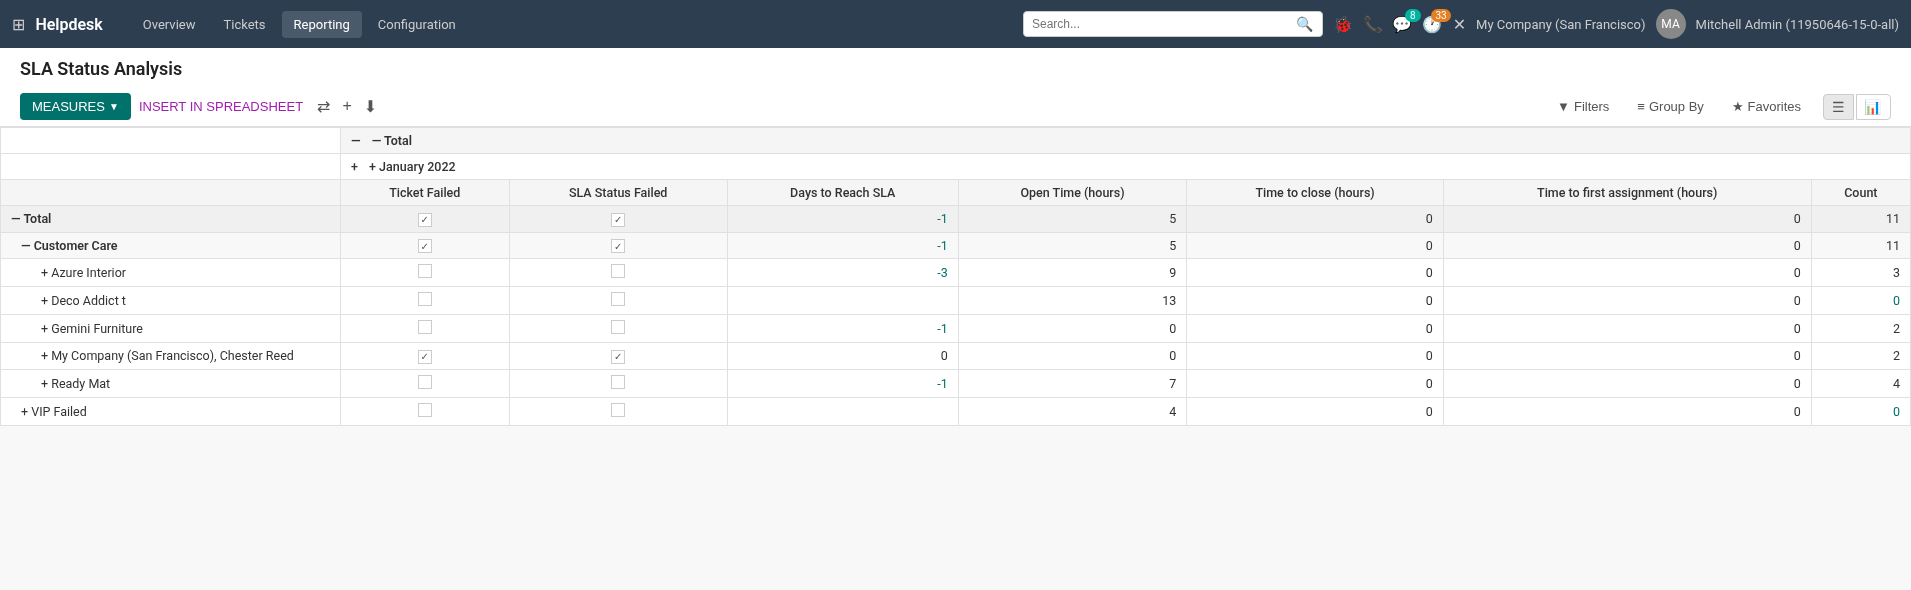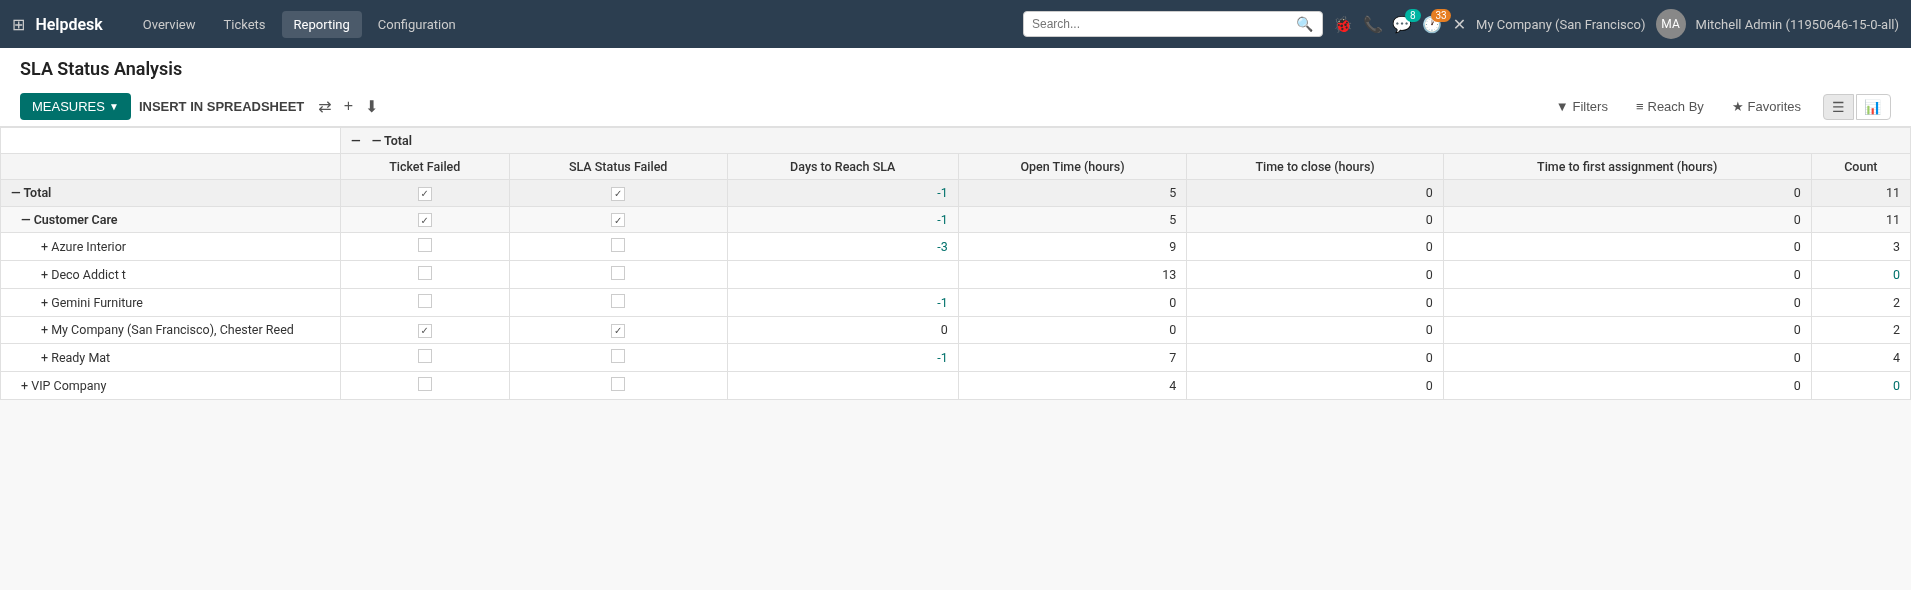--- a/index.html
+++ b/index.html
@@ -70,24 +70,24 @@
       cursor: pointer;
       font-size: 13px;
       display: flex;
       align-items: center;
       gap: 4px;
     }
     .btn-measures .caret { font-size: 10px; }
     .btn-spreadsheet {
       background: transparent;
       border: none;
-      color: #404040;
+      color: #a21caf;
       cursor: pointer;
       font-size: 13px;
-      font-weight: 700;
+      font-weight: 400;
       padding: 6px 8px;
     }
     .toolbar-icon-btn {
       background: transparent; border: none; cursor: pointer;
       color: #555; font-size: 16px; padding: 4px 6px;
     }
 
     
     .search-bar {
       display: flex;
@@ -210,21 +210,21 @@
       <button class="toolbar-icon-btn" title="Add">+</button>
       <button class="toolbar-icon-btn" title="Download">⬇</button>
     </div>
     <div class="header-right">
       <button class="filter-btn">
         <span>▼</span>
         <span>Filters</span>
       </button>
       <button class="filter-btn">
         <span>≡</span>
-        <span>Reach By</span>
+        <span>Group By</span>
       </button>
       <button class="filter-btn">
         <span>★</span>
         <span>Favorites</span>
       </button>
       <div class="view-btns">
         <button class="view-btn active">☰</button>
         <button class="view-btn">📊</button>
       </div>
     </div>
@@ -233,20 +233,27 @@
 
 <div class="page-body">
   <div class="pivot-table-wrap">
     <table class="pivot">
       <thead>
         <tr class="col-header-row">
           <th style="width:340px; text-align:left; background:#fff; border-right:1px solid #e0e0e0;"></th>
           <th colspan="7" style="text-align:left; background:#f5f5f5; font-weight:600;">
             <span style="cursor:pointer; margin-right:4px;">—</span>
             <span style="margin-left:4px;">— Total</span>
+          </th>
+        </tr>
+        <tr class="col-header-row">
+          <th style="width:340px; background:#fff; border-right:1px solid #e0e0e0;"></th>
+          <th colspan="7" style="text-align:left; background:#fff; font-weight:500;">
+            <span style="cursor:pointer; margin-right:4px;">+</span>
+            <span style="margin-left:4px;">+ January 2022</span>
           </th>
         </tr>
         <tr>
           <th style="background:#f5f5f5; text-align:left;"></th>
           <th style="background:#f5f5f5; text-align:center; font-weight:500;">Ticket Failed</th>
           <th style="background:#f5f5f5; text-align:center; font-weight:500;">SLA Status Failed</th>
           <th style="background:#f5f5f5; text-align:center; font-weight:500;">Days to Reach SLA</th>
           <th style="background:#f5f5f5; text-align:center; font-weight:500;">Open Time (hours)</th>
           <th style="background:#f5f5f5; text-align:center; font-weight:500;">Time to close (hours)</th>
           <th style="background:#f5f5f5; text-align:center; font-weight:500;">Time to first assignment (hours)</th>
@@ -319,21 +326,21 @@
             <td style="padding-left: 40px; background: rgb(255, 255, 255); font-weight: 400;"><span>+ Ready Mat</span></td>
             <td style="background: rgb(255, 255, 255); text-align: center;"><span style="display: inline-flex; align-items: center; justify-content: center; width: 14px; height: 14px; border: 1px solid rgb(204, 204, 204); background: rgb(255, 255, 255); font-size: 10px; color: rgb(85, 85, 85);"></span></td>
             <td style="background: rgb(255, 255, 255); text-align: center;"><span style="display: inline-flex; align-items: center; justify-content: center; width: 14px; height: 14px; border: 1px solid rgb(204, 204, 204); background: rgb(255, 255, 255); font-size: 10px; color: rgb(85, 85, 85);"></span></td>
             <td style="background: rgb(255, 255, 255); text-align: right; color: rgb(0, 113, 107);">-1</td>
             <td style="background: rgb(255, 255, 255); text-align: right;">7</td>
             <td style="background: rgb(255, 255, 255); text-align: right;">0</td>
             <td style="background: rgb(255, 255, 255); text-align: right;">0</td>
             <td style="background: rgb(255, 255, 255); text-align: right;">4</td>
           </tr>
           <tr>
-            <td style="padding-left: 20px; background: rgb(255, 255, 255); font-weight: 400;"><span>+ VIP Company</span></td>
+            <td style="padding-left: 20px; background: rgb(255, 255, 255); font-weight: 400;"><span>+ VIP Failed</span></td>
             <td style="background: rgb(255, 255, 255); text-align: center;"><span style="display: inline-flex; align-items: center; justify-content: center; width: 14px; height: 14px; border: 1px solid rgb(204, 204, 204); background: rgb(255, 255, 255); font-size: 10px; color: rgb(85, 85, 85);"></span></td>
             <td style="background: rgb(255, 255, 255); text-align: center;"><span style="display: inline-flex; align-items: center; justify-content: center; width: 14px; height: 14px; border: 1px solid rgb(204, 204, 204); background: rgb(255, 255, 255); font-size: 10px; color: rgb(85, 85, 85);"></span></td>
             <td style="background: rgb(255, 255, 255); text-align: right;"></td>
             <td style="background: rgb(255, 255, 255); text-align: right;">4</td>
             <td style="background: rgb(255, 255, 255); text-align: right;">0</td>
             <td style="background: rgb(255, 255, 255); text-align: right;">0</td>
             <td style="background: rgb(255, 255, 255); text-align: right; color: rgb(0, 113, 107);">0</td>
           </tr>
         </tbody>
     </table>

